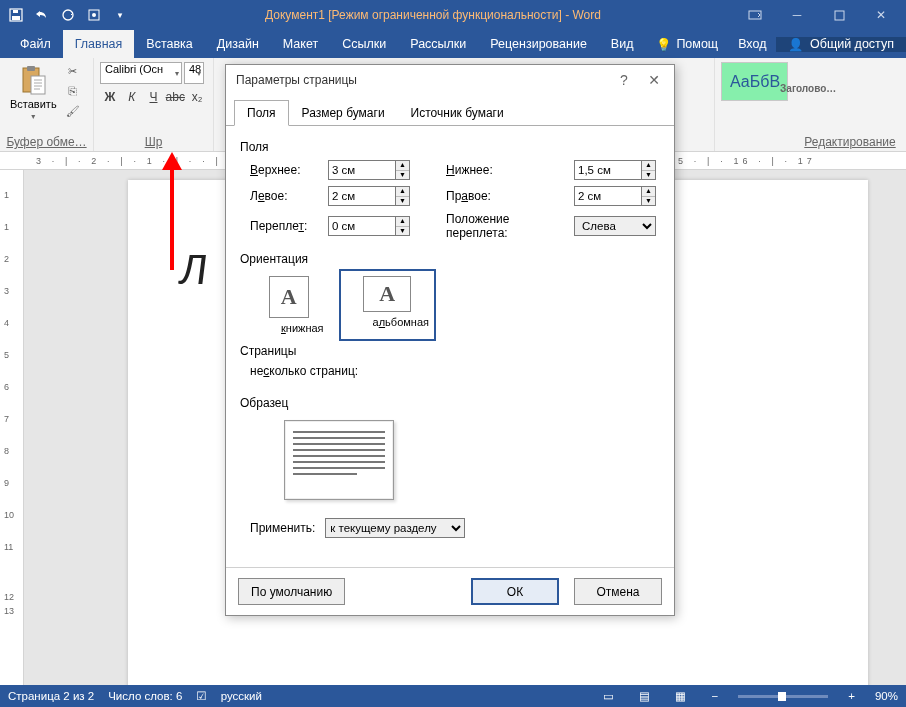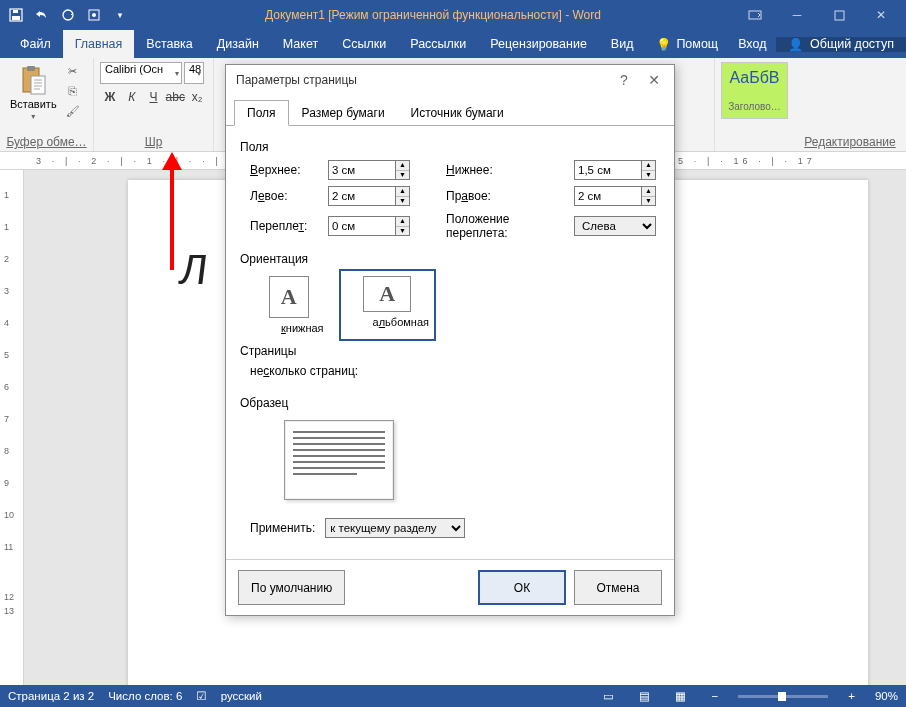--- a/index.html
+++ b/index.html
@@ -26,23 +26,23 @@
 .rgroup { border-right: 1px solid #e1e1e1; padding: 4px 6px 2px; display: flex; flex-direction: column; }
 .rgroup-label { font-size: 12px; color: #666; text-align: center; margin-top: auto; padding-top: 2px; white-space: nowrap; overflow: hidden; text-overflow: ellipsis; text-decoration: underline; }
 .paste-btn { display: flex; flex-direction: column; align-items: center; gap: 2px; padding: 2px 4px; }
 .paste-icon { width: 32px; height: 32px; }
 .mini-btn { width: 20px; height: 18px; display: flex; align-items: center; justify-content: center; color: #555; font-size: 11px; }
 .font-row { display: flex; gap: 2px; align-items: center; margin-bottom: 3px; }
 .font-combo { height: 22px; border: 1px solid #ababab; background: #fff; font-size: 11px; padding: 0 14px 0 4px; position: relative; }
 .font-combo .dd { position: absolute; right: 2px; top: 50%; transform: translateY(-50%); font-size: 8px; color: #666; }
 .fmt-btn { width: 22px; height: 20px; display: flex; align-items: center; justify-content: center; font-size: 12px; color: #444; }
 .fmt-btn b { font-weight: bold; }
-.styles-box { border: 1px solid #c8c8c8; padding: 6px 8px; display: flex; flex-direction: column; align-items: center; background: #bef264; }
+.styles-box { border: 1px solid #c8c8c8; padding: 6px 8px; display: flex; flex-direction: row; align-items: center; background: #86efac; }
 .styles-sample { font-size: 16px; color: #2b579a; }
-.styles-name { font-size: 10px; color: #666; margin-top: 14px; }
+.styles-name { font-size: 10px; color: #666; margin-top: 14px; font-weight: bold; }
 
 
 .ruler-h { height: 18px; background: #fff; border-bottom: 1px solid #d4d4d4; position: relative; font-size: 9px; color: #666; display:flex; align-items:center; padding-left:36px; }
 .workspace { position: absolute; top: 170px; left: 0; right: 0; bottom: 22px; background: #e6e6e6; display: flex; }
 .ruler-v { width: 24px; background: #fff; border-right: 1px solid #d4d4d4; position: relative; }
 .ruler-v .tick { position: absolute; left: 4px; font-size: 9px; color: #666; }
 .doc-scroll { flex: 1; overflow: hidden; position: relative; }
 .page { position: absolute; left: 104px; top: 10px; width: 740px; height: 620px; background: #fff; box-shadow: 0 0 4px rgba(0,0,0,.2); padding: 60px 50px; }
 .doc-text { font-size: 46px; font-family: Calibri, sans-serif; color: #222; font-style: italic; }
 
@@ -80,21 +80,21 @@
 .orient-icon.land { width: 48px; height: 36px; }
 .orient-icon span { font-size: 22px; font-family: serif; color: #555; font-weight: bold; }
 .orient-label { font-size: 11px; margin-left: 27px; }
 .mpages { display: flex; align-items: center; gap: 12px; margin-left: 10px; font-size: 12px; }
 .mpages select { height: 20px; border: 1px solid #7a7a7a; font-size: 11.5px; width: 140px; }
 .preview-box { width: 110px; height: 80px; border: 1px solid #999; margin: 10px 0 0 44px; background: #fff; padding: 10px 8px; box-shadow: inset 0 0 0 1px #eee, 2px 2px 3px rgba(0,0,0,.15); }
 .preview-box .ln { height: 2px; background: #777; margin-bottom: 4px; }
 .apply-row { display: flex; align-items: center; gap: 10px; margin-top: 18px; margin-left: 10px; font-size: 12px; }
 .apply-row select { height: 20px; border: 1px solid #7a7a7a; font-size: 11.5px; width: 140px; }
 .dlg-footer { border-top: 1px solid #d0d0d0; padding: 10px 12px; display: flex; align-items: center; }
-.dlg-btn { height: 35px; min-width: 88px; border: 1px solid #8a8a8a; background: #efefef; font-size: 12px; padding: 0 12px; cursor: pointer; }
+.dlg-btn { height: 27px; min-width: 88px; border: 1px solid #8a8a8a; background: #efefef; font-size: 12px; padding: 0 12px; cursor: pointer; }
 .dlg-btn.primary { border: 2px solid #2b579a; background: #e5ecf6; }
 .dlg-footer .spacer { flex: 1; }
 
 .ul { text-decoration: underline; }
 </style>
 </head>
 <body>
 
 <div class="titlebar">
   <div class="qat">
@@ -352,21 +352,21 @@
 
     <div class="apply-row">
       <span>Применить:</span>
       <select><option>к текущему разделу</option></select>
     </div>
   </div>
   <div class="dlg-footer">
     <button class="dlg-btn">По умолчанию</button>
     <div class="spacer"></div>
     <button class="dlg-btn primary">ОК</button>
-    <button class="dlg-btn" style="margin-left:8px;">Отмена</button>
+    <button class="dlg-btn" style="margin-left:15px;">Отмена</button>
   </div>
 </div>
 
 <div class="statusbar">
   <span>Страница 2 из 2</span>
   <span>Число слов: 6</span>
   <span>☑</span>
   <span>русский</span>
   <div class="spacer"></div>
   <div class="view-btn">▭</div>

